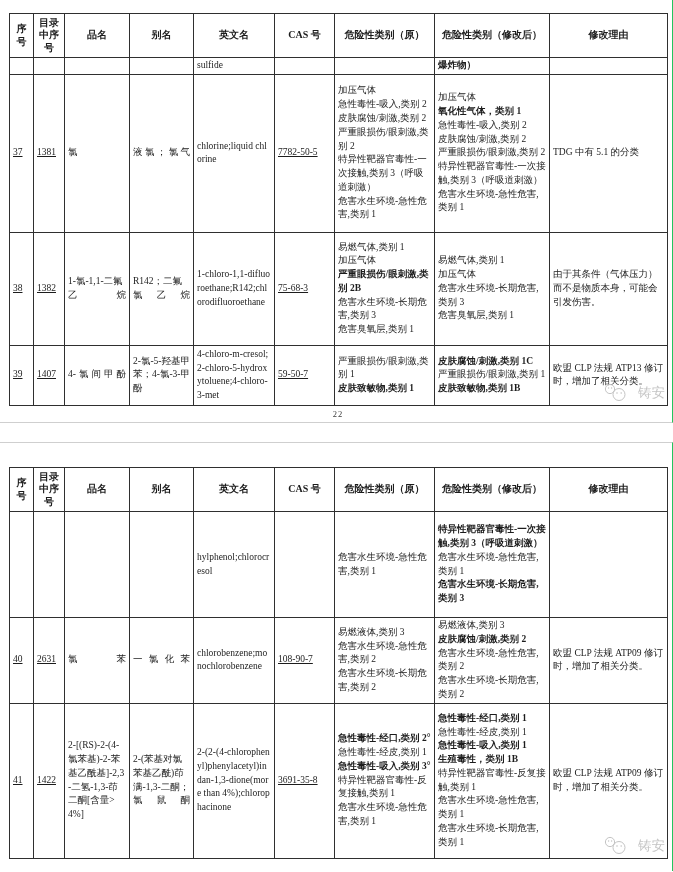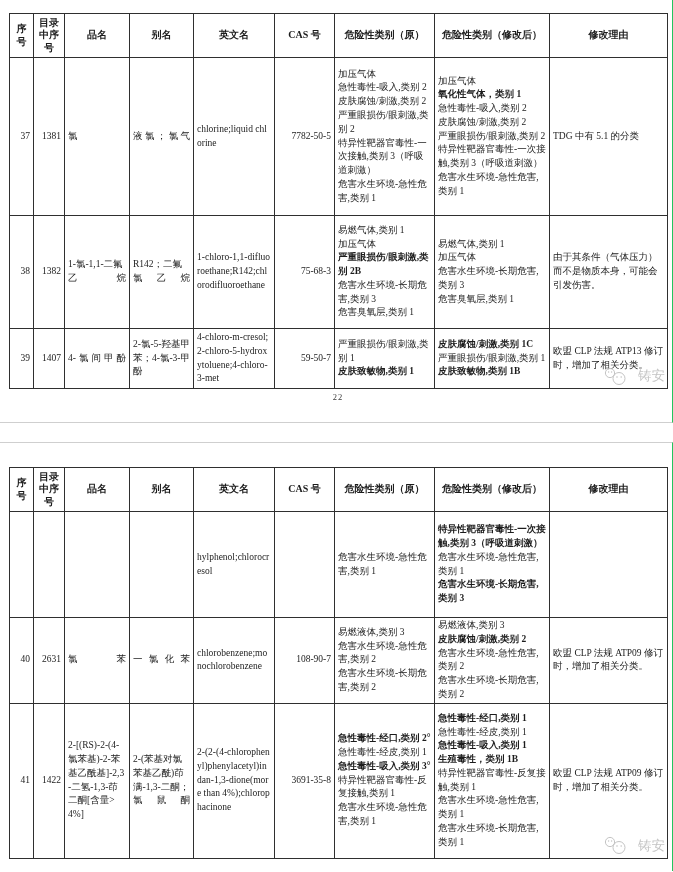--- a/index.html
+++ b/index.html
@@ -35,21 +35,21 @@
   
   #table-0 tr.r0{height:15px}
   #table-0 tr.r1{height:158px}
   #table-0 tr.r2{height:113px}
   #table-0 tr.r3{height:60px}
   #table-1 tr.r0{height:106px}
   #table-1 tr.r1{height:84px}
   #table-1 tr.r2{height:155px}
 
   
-  td.c0,td.c1,td.c5{text-align:right;}
+  td.c0,td.c1,td.c5{text-align:left;text-decoration:underline;}
   td.c2,td.c3{text-align:left;text-align-last:justify;}
   td.c4{font-size:9.5px;}
   td.c8{position:relative;}
 
   .hz{margin:0;}
   .b{font-weight:bold;}
 
   .page-num{
     width:658px;text-align:center;font-size:8.5px;color:#3a3a3a;margin-top:3px;
     letter-spacing:1px;
@@ -87,20 +87,33 @@
           <th>品名</th>
           <th>别名</th>
           <th>英文名</th>
           <th>CAS 号</th>
           <th>危险性类别（原）</th>
           <th>危险性类别（修改后）</th>
           <th>修改理由</th>
         </tr>
       </thead>
     <tbody>
+        <tr class="r0">
+          <td class="c0"></td>
+          <td class="c1"></td>
+          <td class="c2"></td>
+          <td class="c3"></td>
+          <td class="c4">sulfide</td>
+          <td class="c5"></td>
+          <td class="c6"></td>
+          <td class="c7">
+            <div class="hz b">爆炸物）</div>
+          </td>
+          <td class="c8"></td>
+        </tr>
         <tr class="r1">
           <td class="c0">37</td>
           <td class="c1">1381</td>
           <td class="c2">氯</td>
           <td class="c3">液氯；氯气</td>
           <td class="c4">chlorine;liquid chlorine</td>
           <td class="c5">7782-50-5</td>
           <td class="c6">
             <div class="hz">加压气体</div>
             <div class="hz">急性毒性-吸入,类别 2</div>

